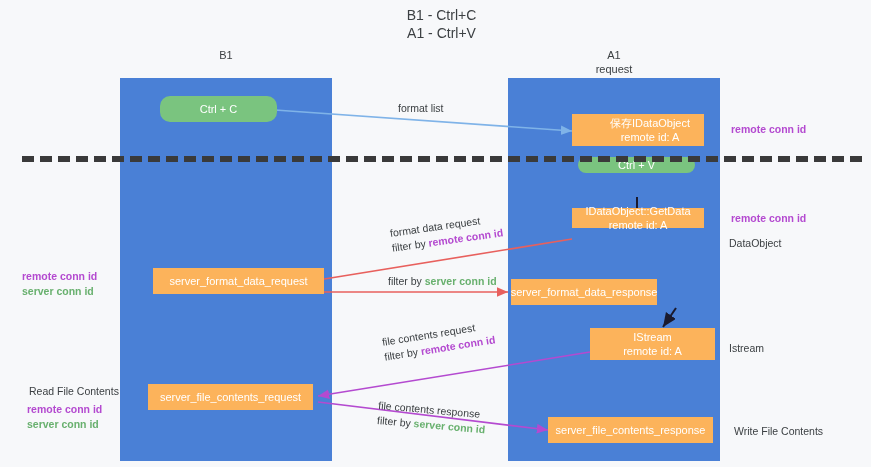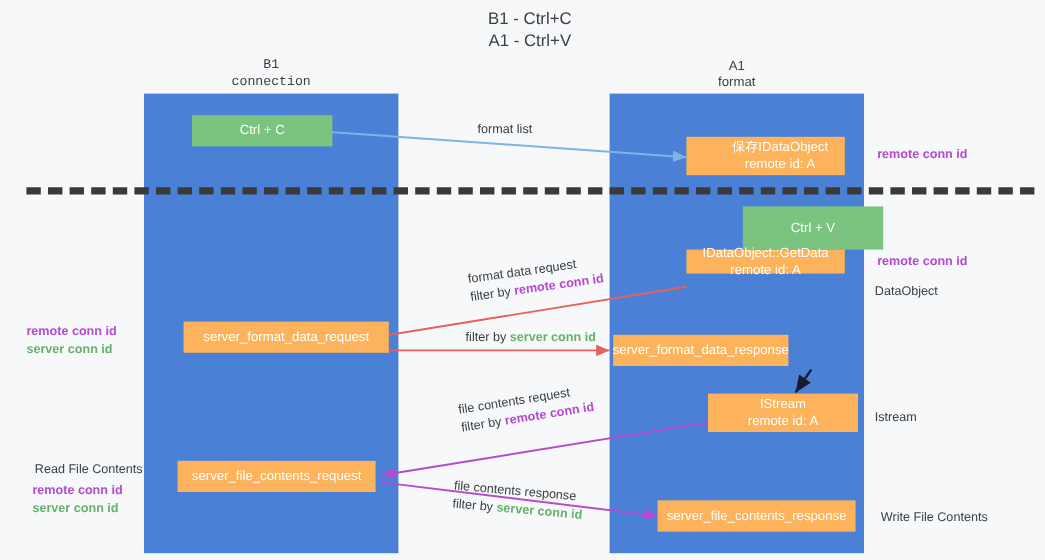--- a/index.html
+++ b/index.html
@@ -66,21 +66,21 @@
     display: flex;
     flex-direction: column;
     align-items: center;
     justify-content: center;
     color: #ffffff;
     font-size: 11px;
     line-height: 14px;
     text-align: center;
     padding: 2px 4px;
   }
-  .node.green { background: #7ac47f; }
+  .node.green { background: #7ac47f; border-radius: 10px; }
   .node.orange { background: #fcb35b; }
   .node .l1 { display:block; }
   .node .l2 { display:block; }
 
   
   .edge-label {
     position: absolute;
     font-size: 10.5px;
     color: #3c4043;
     line-height: 15px;
@@ -114,27 +114,26 @@
 </head>
 <body>
 
 <div id="canvas">
 
   <div id="title">
     <div>B1 - Ctrl+C</div>
     <div>A1 - Ctrl+V</div>
   </div>
 
-  <div class="col-header" style="left:126px; top:48px;font-family:Liberation Mono, monospace;">
+  <div class="col-header" style="left:126px; top:48px;">
     <span class="name">B1</span>
-    <span class="sub">connection</span>
   </div>
   <div class="col-header" style="left:514px; top:48px;">
     <span class="name">A1</span>
-    <span class="sub">format</span>
+    <span class="sub">request</span>
   </div>
 
   <div class="lane" id="lane-b1"></div>
   <div class="lane" id="lane-a1"></div>
 
   <svg id="wires" viewBox="0 0 871 467">
     <defs>
       <marker id="ar-blue" markerWidth="8" markerHeight="8" refX="7" refY="3" orient="auto">
         <path d="M0,0 L7,3 L0,6 z" fill="#7fb3e8"></path>
       </marker>
@@ -166,21 +165,21 @@
 
   <div class="node green" style="left:160px; top:96px; width:117px; height:26px;">
     <span class="l1">Ctrl + C</span>
   </div>
 
   <div class="node orange" style="left:572px; top:114px; width:132px; height:32px;padding-left:28px;">
     <span class="l1">保存IDataObject</span>
     <span class="l2">remote id: A</span>
   </div>
 
-  <div class="node green" style="left:578px; top:172px; width:117px; height:36px;margin-left:41px;">
+  <div class="node green" style="left:578px; top:157px; width:117px; height:16px;">
     <span class="l1">Ctrl + V</span>
   </div>
 
   <div class="node orange" style="left:572px; top:208px; width:132px; height:20px;text-align:center;">
     <span class="l1">IDataObject::GetData</span>
     <span class="l2">remote id: A</span>
   </div>
 
   <div class="node orange" style="left:153px; top:268px; width:171px; height:26px;">
     <span class="l1">server_format_data_request</span>

